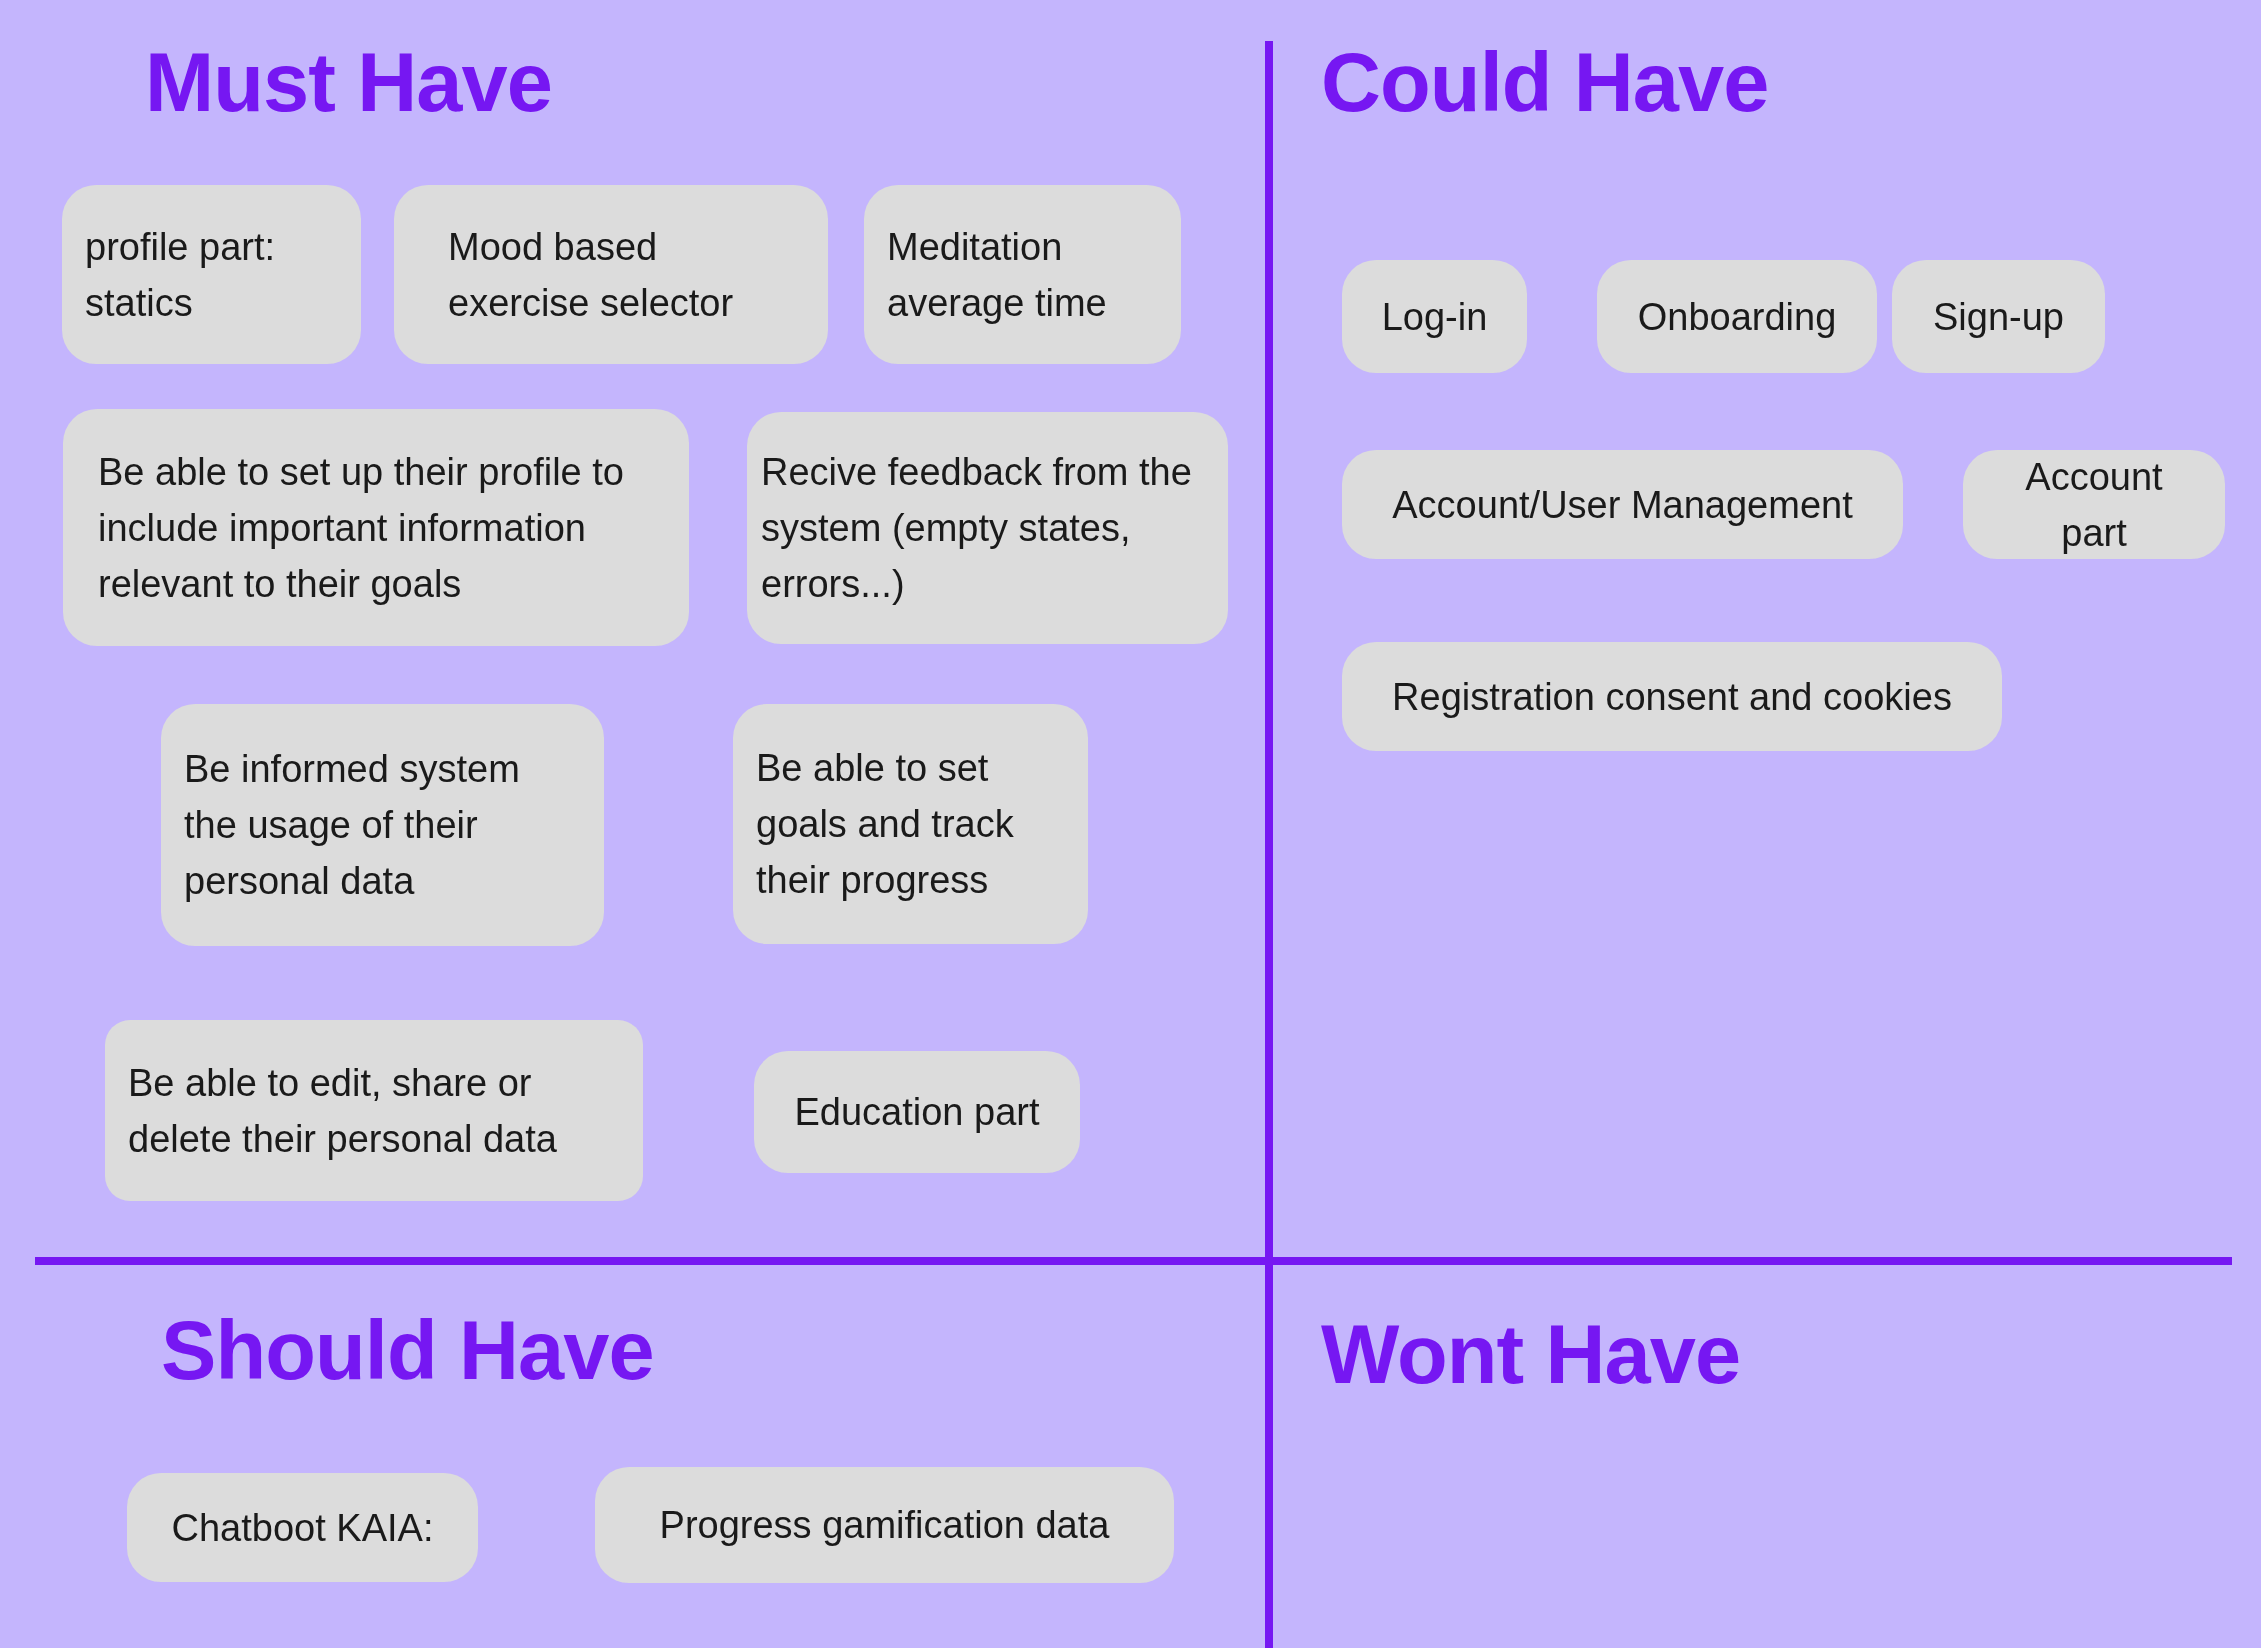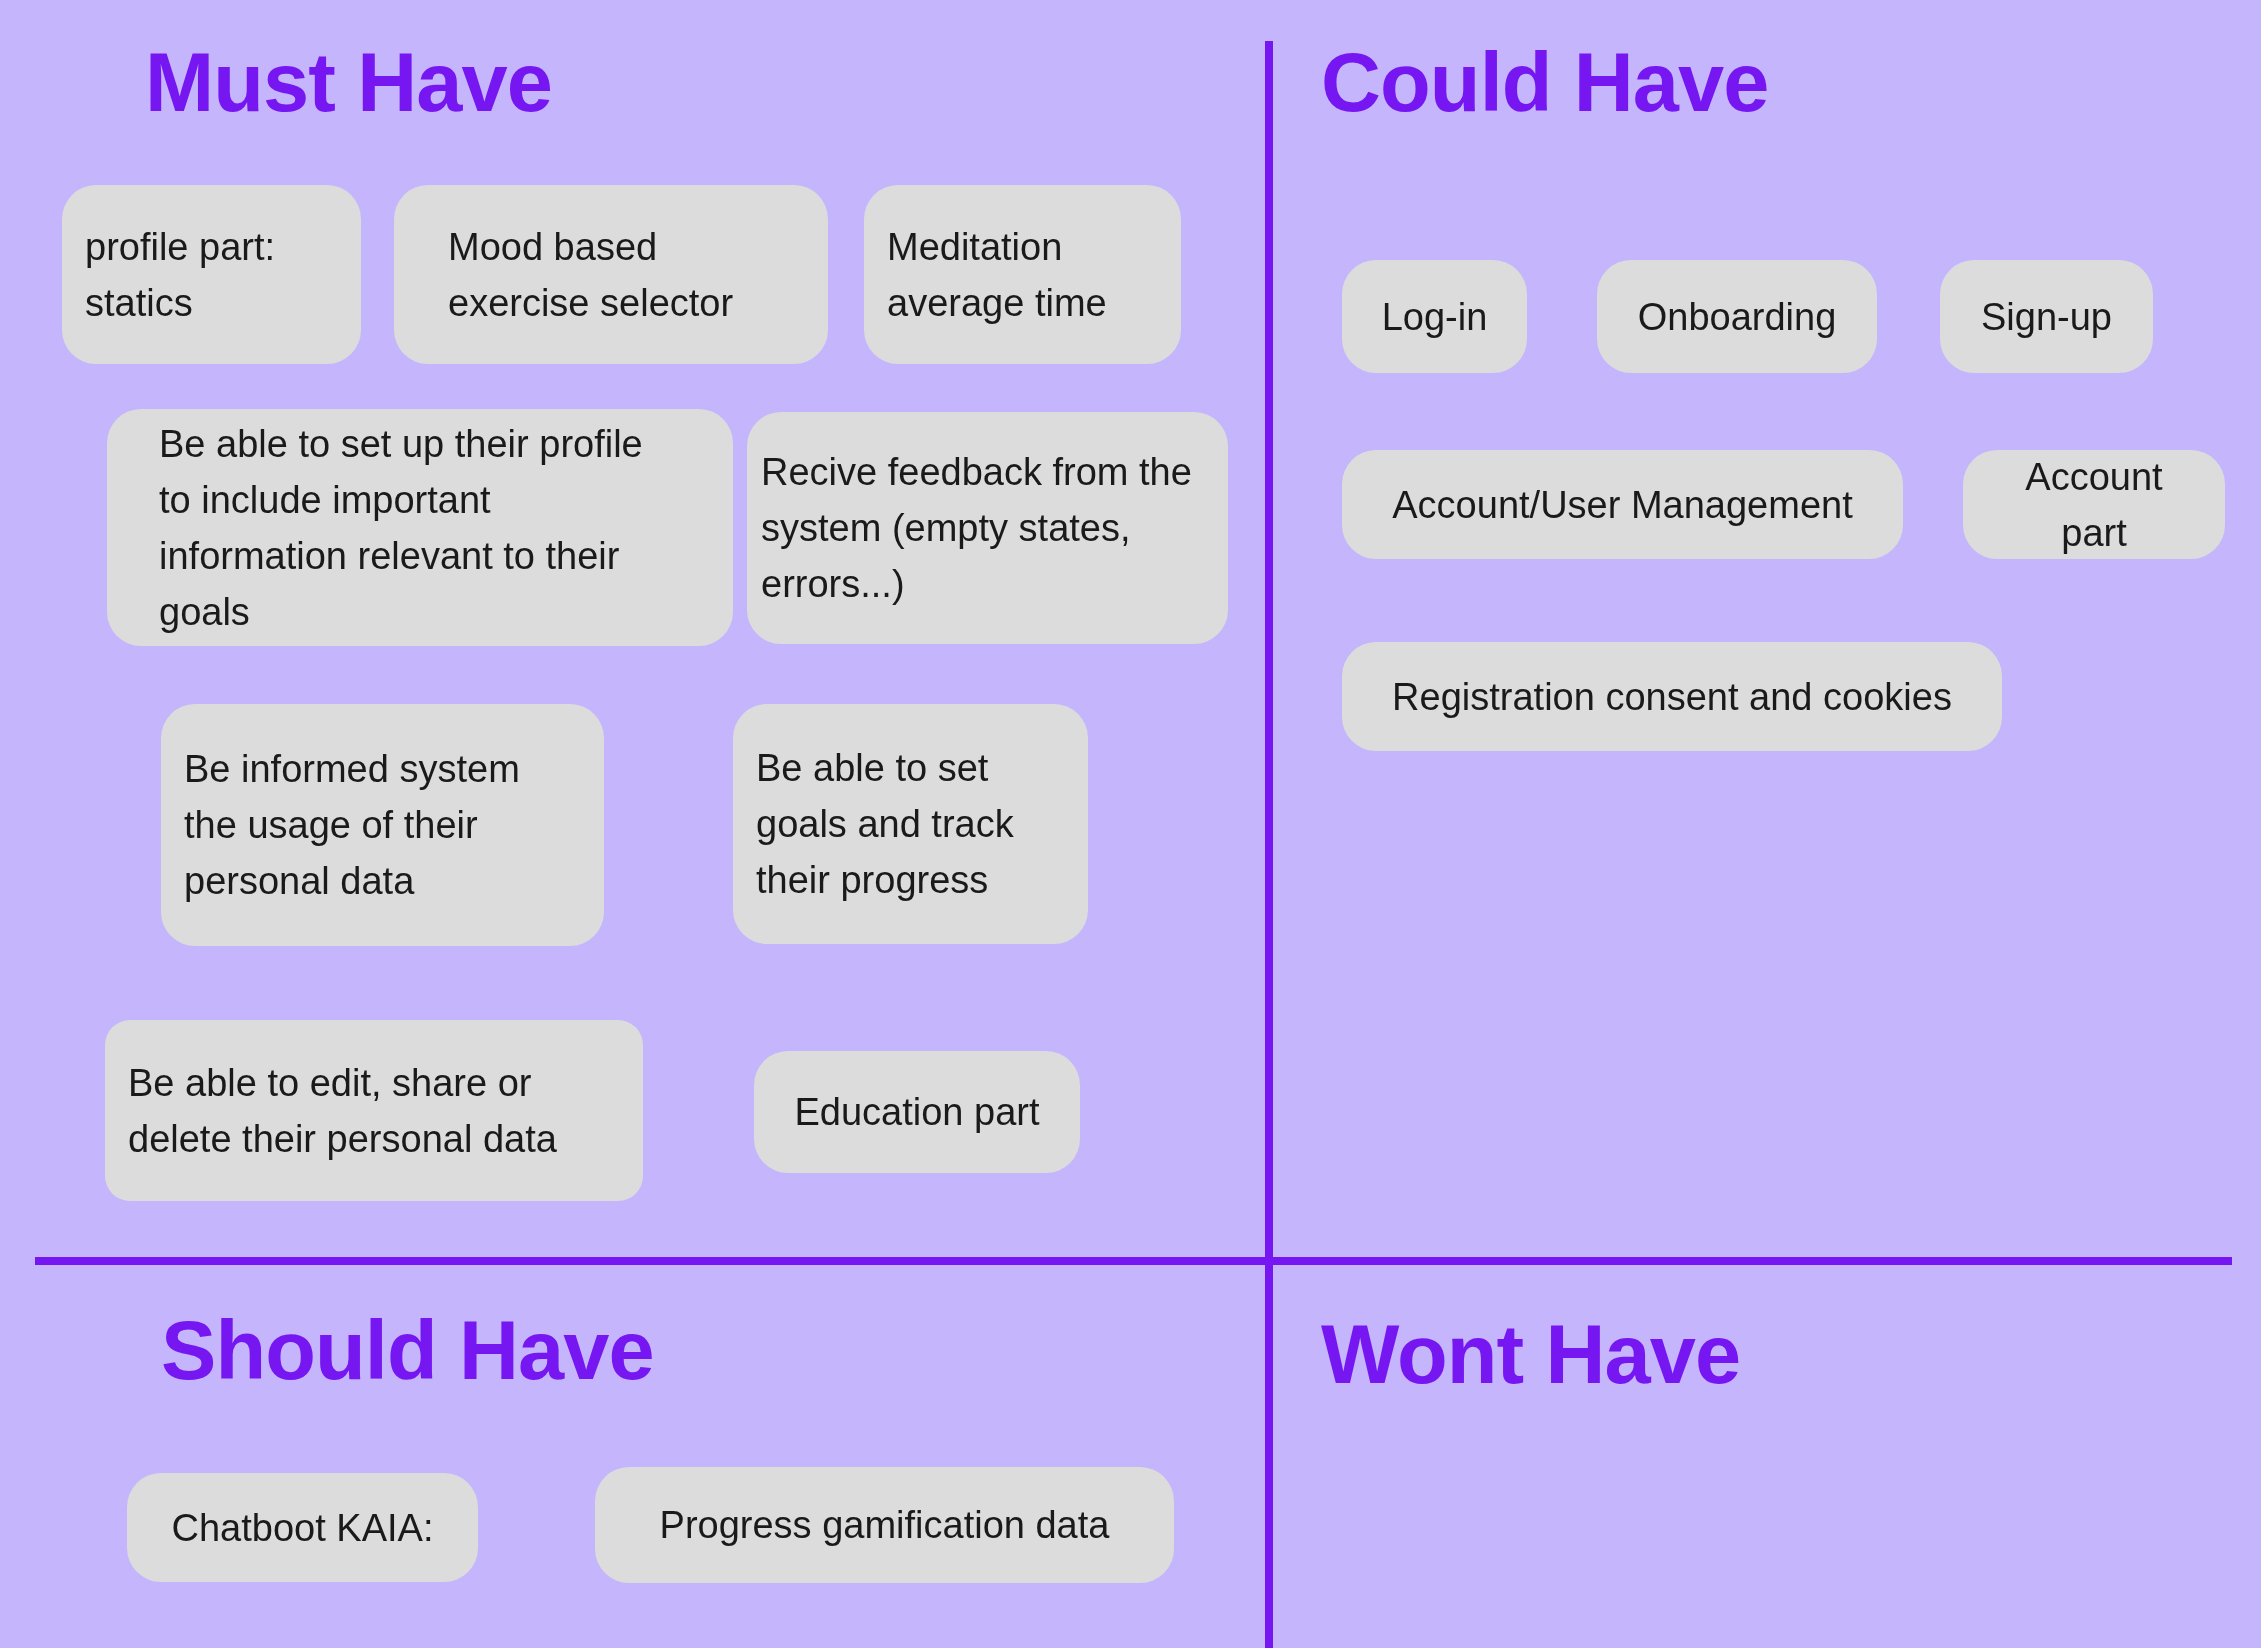--- a/index.html
+++ b/index.html
@@ -56,30 +56,30 @@
   <div class="divider" style="left:35px; top:1257px; width:2197px; height:8.1px;"></div>
 
   <div class="q-title" style="left:145px; top:41px;">Must Have</div>
   <div class="q-title" style="left:1321px; top:41px;">Could Have</div>
   <div class="q-title" style="left:161px; top:1309px;text-align:right;">Should Have</div>
   <div class="q-title" style="left:1321px; top:1313px;">Wont Have</div>
 
   <div class="note" style="left:62px; top:185px; width:299px; height:179px;">profile part: statics</div>
   <div class="note" style="left:394px; top:185px; width:434px; height:179px; padding:18px 54px;">Mood based exercise selector</div>
   <div class="note" style="left:864px; top:185px; width:317px; height:179px;">Meditation average time</div>
-  <div class="note" style="left:63px; top:409px; width:626px; height:237px; padding:18px 52px;margin-left:44px;">Be able to set up their profile to include important information relevant to their goals</div>
+  <div class="note" style="left:63px; top:409px; width:626px; height:237px; padding:18px 35px;">Be able to set up their profile to include important information relevant to their goals</div>
   <div class="note" style="left:747px; top:412px; width:481px; height:232px; padding:18px 14px;">Recive feedback from the system (empty states, errors...)</div>
   <div class="note" style="left:161px; top:704px; width:443px; height:242px;">Be informed system the usage of their personal data</div>
   <div class="note" style="left:733px; top:704px; width:355px; height:240px;">Be able to set goals and track their progress</div>
   <div class="note" style="left:105px; top:1020px; width:538px; height:181px;border-radius:25px;">Be able to edit, share or delete their personal data</div>
   <div class="note center" style="left:754px; top:1051px; width:326px; height:122px;">Education part</div>
 
   <div class="note center" style="left:1342px; top:260px; width:185px; height:113px;">Log-in</div>
   <div class="note center" style="left:1597px; top:260px; width:280px; height:113px;">Onboarding</div>
-  <div class="note center" style="left:1940px; top:260px; width:213px; height:113px;">Sign-up</div>
+  <div class="note center" style="left:1892px; top:260px; width:213px; height:113px;">Sign-up</div>
   <div class="note center" style="left:1342px; top:450px; width:561px; height:109px;">Account/User Management</div>
   <div class="note center" style="left:1963px; top:450px; width:262px; height:109px;">Account part</div>
   <div class="note center" style="left:1342px; top:642px; width:660px; height:109px;">Registration consent and cookies</div>
 
   <div class="note center" style="left:127px; top:1473px; width:351px; height:109px;">Chatboot KAIA:</div>
   <div class="note center" style="left:595px; top:1467px; width:579px; height:116px;">Progress gamification data</div>
 
 </div>
 
 

